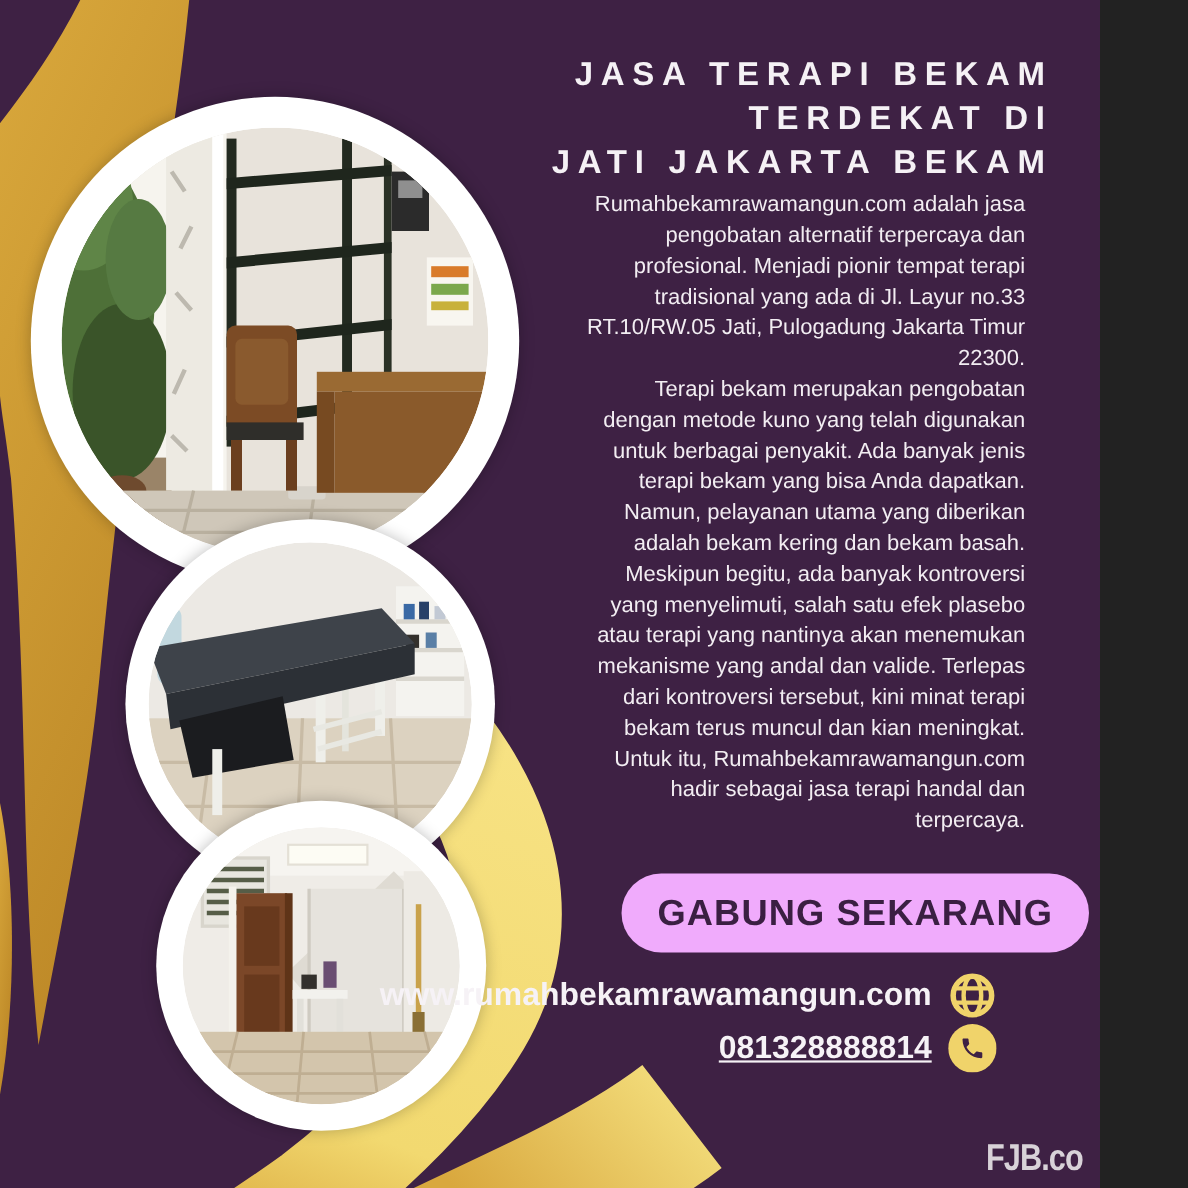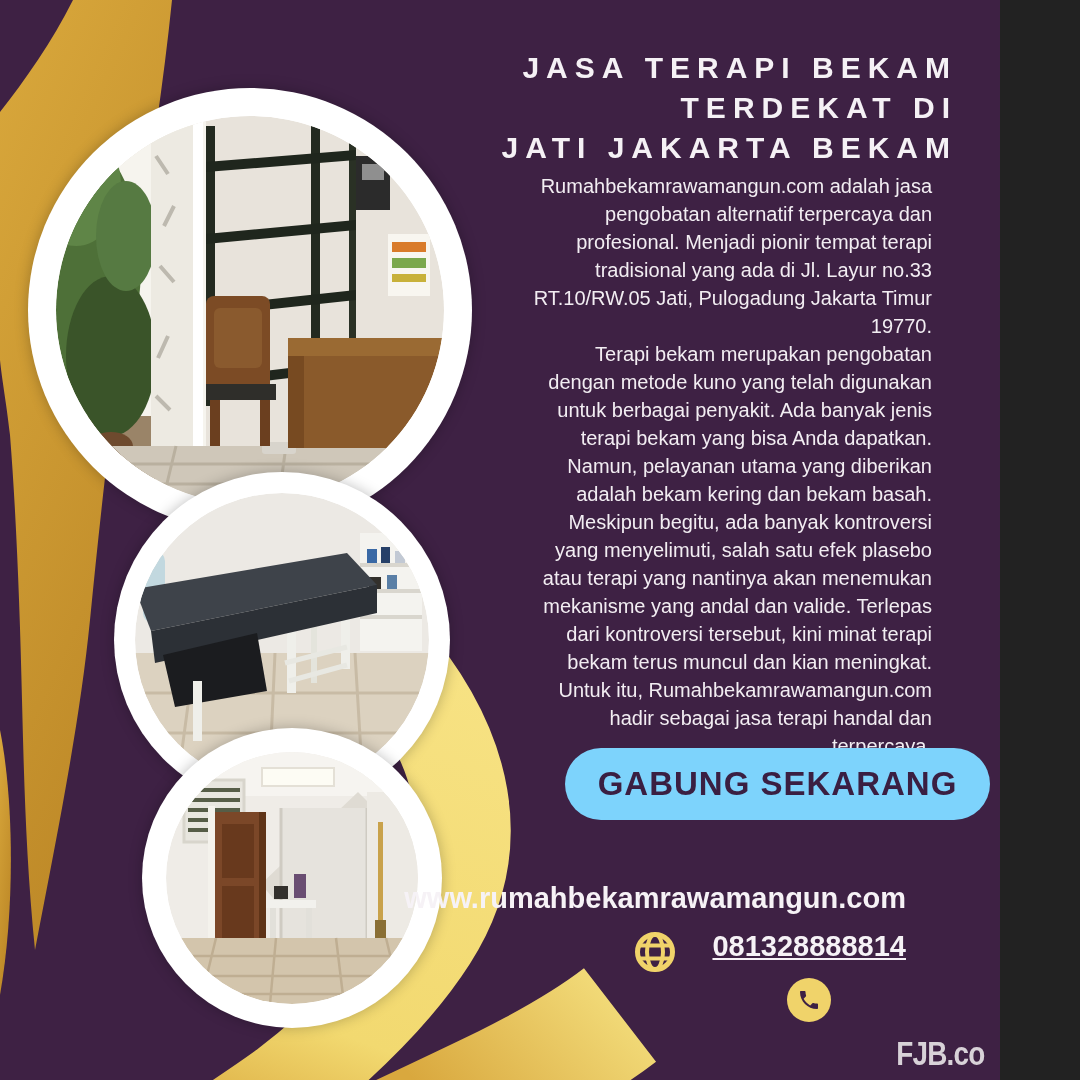--- a/index.html
+++ b/index.html
@@ -14,25 +14,25 @@
   .c2{left:114px;top:472px;width:336px;height:336px;z-index:2;}
   .c2 svg{left:21px;top:21px;width:294px;height:294px;}
   .c3{left:142px;top:728px;width:300px;height:300px;z-index:3;}
   .c3 svg{left:24px;top:24px;width:252px;height:252px;}
   
   .title{position:absolute;left:330px;right:43px;top:48px;z-index:5;text-align:right;
          color:#F5F1F5;font-weight:bold;font-size:30px;line-height:40px;letter-spacing:7px;}
   .body-text{position:absolute;right:68px;top:172px;width:402px;z-index:5;text-align:right;
          color:#F2EDF2;font-size:20px;line-height:28px;}
   .body-text p{margin:0;}
-  .cta{position:absolute;left:565px;top:748px;width:425px;height:72px;z-index:5;
-       background:#7dd3fc;border-radius:36px;display:flex;align-items:center;justify-content:center;
+  .cta{position:absolute;left:565px;top:794px;width:425px;height:72px;z-index:5;
+       background:#f0abfc;border-radius:36px;display:flex;align-items:center;justify-content:center;
        color:#3A1F42;font-weight:bold;font-size:33px;letter-spacing:1px;border:none;cursor:pointer;}
   .contact-row{position:absolute;right:94px;z-index:5;display:flex;align-items:center;gap:15px;
-       color:#F6F2F6;font-weight:bold;font-size:29px;cursor:pointer;flex-direction:column;}
+       color:#F6F2F6;font-weight:bold;font-size:29px;cursor:pointer;}
   .row-web{top:882px;height:46px;}
   .row-phone{top:930px;height:46px;text-decoration:underline;}
   .contact-row .ic{width:44px;height:44px;flex:0 0 44px;}
   .watermark{position:absolute;right:16px;top:1034px;z-index:5;color:#D8D2D8;font-weight:bold;
        font-size:34px;letter-spacing:-1px;transform:scaleX(.82);transform-origin:right center;}
 </style>
 </head>
 <body>
 
 <div class="canvas">
@@ -171,21 +171,21 @@
       </g>
     </svg>
   </div>
 
   <div class="title">
     <div>JASA TERAPI BEKAM TERDEKAT DI</div>
     <div>JATI JAKARTA BEKAM</div>
   </div>
 
   <div class="body-text">
-    <p>Rumahbekamrawamangun.com adalah jasa pengobatan alternatif terpercaya dan profesional. Menjadi pionir tempat terapi tradisional yang ada di Jl. Layur no.33 RT.10/RW.05 Jati, Pulogadung Jakarta Timur 19770.</p>
+    <p>Rumahbekamrawamangun.com adalah jasa pengobatan alternatif terpercaya dan profesional. Menjadi pionir tempat terapi tradisional yang ada di Jl. Layur no.33 RT.10/RW.05 Jati, Pulogadung Jakarta Timur 22300.</p>
     <p>Terapi bekam merupakan pengobatan dengan metode kuno yang telah digunakan untuk berbagai penyakit. Ada banyak jenis terapi bekam yang bisa Anda dapatkan. Namun, pelayanan utama yang diberikan adalah bekam kering dan bekam basah. Meskipun begitu, ada banyak kontroversi yang menyelimuti, salah satu efek plasebo atau terapi yang nantinya akan menemukan mekanisme yang andal dan valide. Terlepas dari kontroversi tersebut, kini minat terapi bekam terus muncul dan kian meningkat. Untuk itu, Rumahbekamrawamangun.com hadir sebagai jasa terapi handal dan terpercaya.</p>
   </div>
 
   <button class="cta">GABUNG SEKARANG</button>
 
   <div class="contact-row row-web">
     <span>www.rumahbekamrawamangun.com</span>
     <span class="ic">
       <svg viewBox="0 0 44 44" width="44" height="44">
         <circle cx="22" cy="22" r="17.5" fill="none" stroke="#F0D36A" stroke-width="5"></circle>

